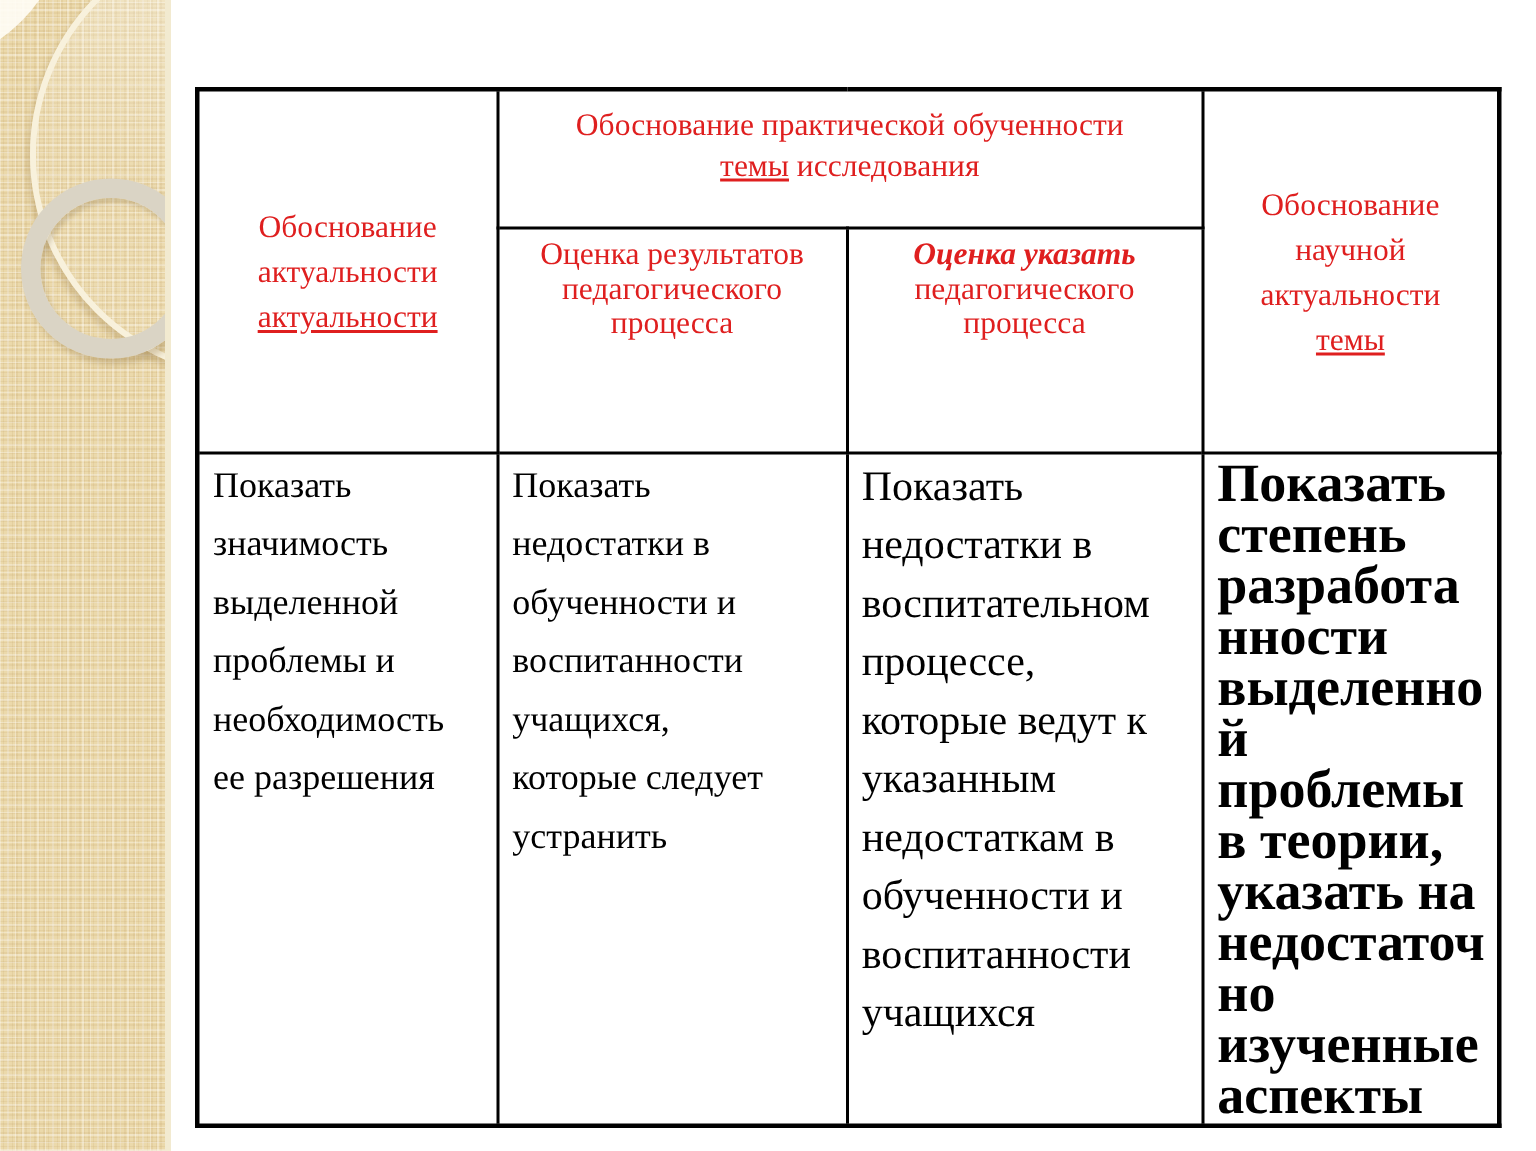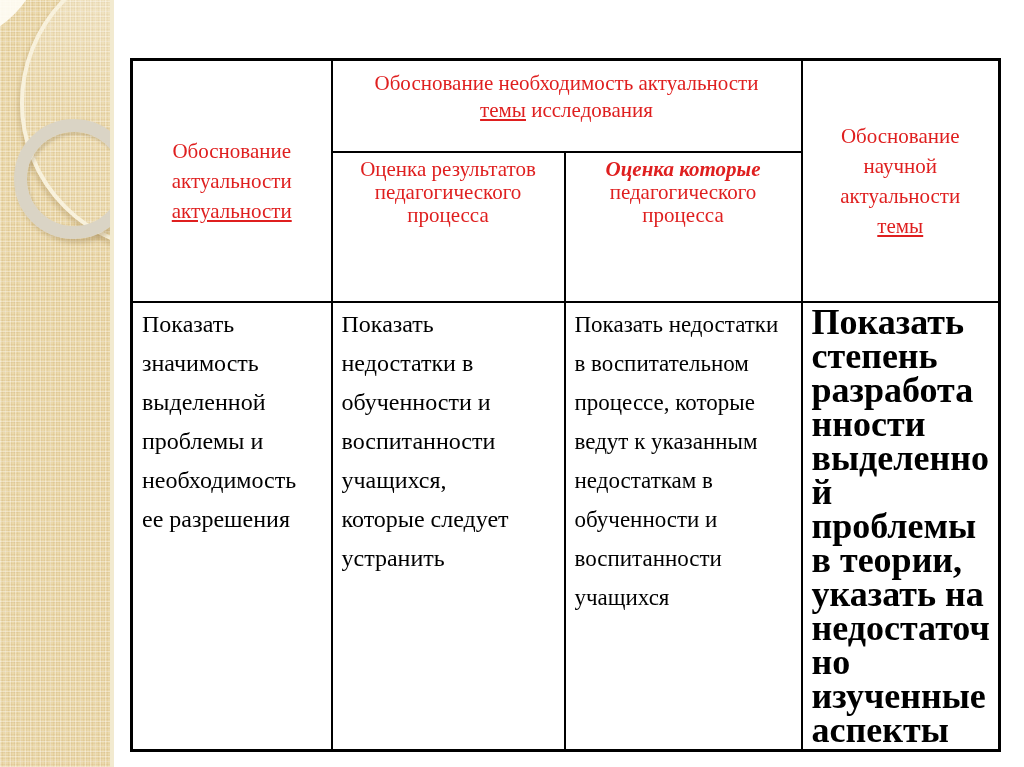--- a/index.html
+++ b/index.html
@@ -64,21 +64,21 @@
   th.h-sub{vertical-align:top;padding:5px 20px 2px 20px;line-height:23px;}
   .u{text-decoration:underline;}
   .bi{font-weight:bold;font-style:italic;}
   .grid td{
     color:var(--body-text);vertical-align:top;text-align:left;
     font-size:25px;line-height:39px;padding:2px 26px 2px 9px;
     overflow-wrap:break-word;word-wrap:break-word;
   }
   td.b1{font-size:24px;}
   td.b2{font-size:24px;padding-right:36px;}
-  td.b3{font-size:23px;padding-right:20px;}
+  td.b3{font-size:28px;padding-right:20px;}
   td.b4{font-size:36px;line-height:34px;padding-right:6px;font-weight:bold;}
 </style>
 </head>
 <body>
 
 <div class="slide">
 
   <div class="strip">
     <div class="deco deco-corner"></div>
     <div class="deco deco-circle-big"></div>
@@ -93,36 +93,36 @@
         <col class="c4">
     </colgroup>
     <tbody>
         <tr class="r1">
       <th class="h-side" rowspan="2">
         <div>Обоснование</div>
         <div>актуальности</div>
         <div class="u">актуальности</div>
       </th>
       <th class="h-span" colspan="2">
-        <span>Обоснование необходимость актуальности</span><br>
+        <span>Обоснование практической обученности</span><br>
         <span class="u">темы</span> <span>исследования</span>
       </th>
       <th class="h-side" rowspan="2">
         <div>Обоснование</div>
         <div>научной</div>
         <div>актуальности</div>
         <div class="u">темы</div>
       </th>
     </tr>
     <tr class="r2">
       <th class="h-sub">
         <span>Оценка результатов педагогического процесса</span>
       </th>
       <th class="h-sub">
-        <span class="bi">Оценка которые</span>
+        <span class="bi">Оценка указать</span>
         <span>педагогического процесса</span>
       </th>
     </tr>
     <tr class="r3">
       <td class="b1">Показать значимость выделенной проблемы и необходимость ее разрешения</td>
       <td class="b2">Показать недостатки в обученности и воспитанности учащихся, которые следует устранить</td>
       <td class="b3">Показать недостатки в воспитательном процессе, которые ведут к указанным недостаткам в обученности и воспитанности учащихся</td>
       <td class="b4">Показать степень разработанности выделенной проблемы в теории, указать на недостаточно изученные аспекты</td>
     </tr>
   </tbody>

